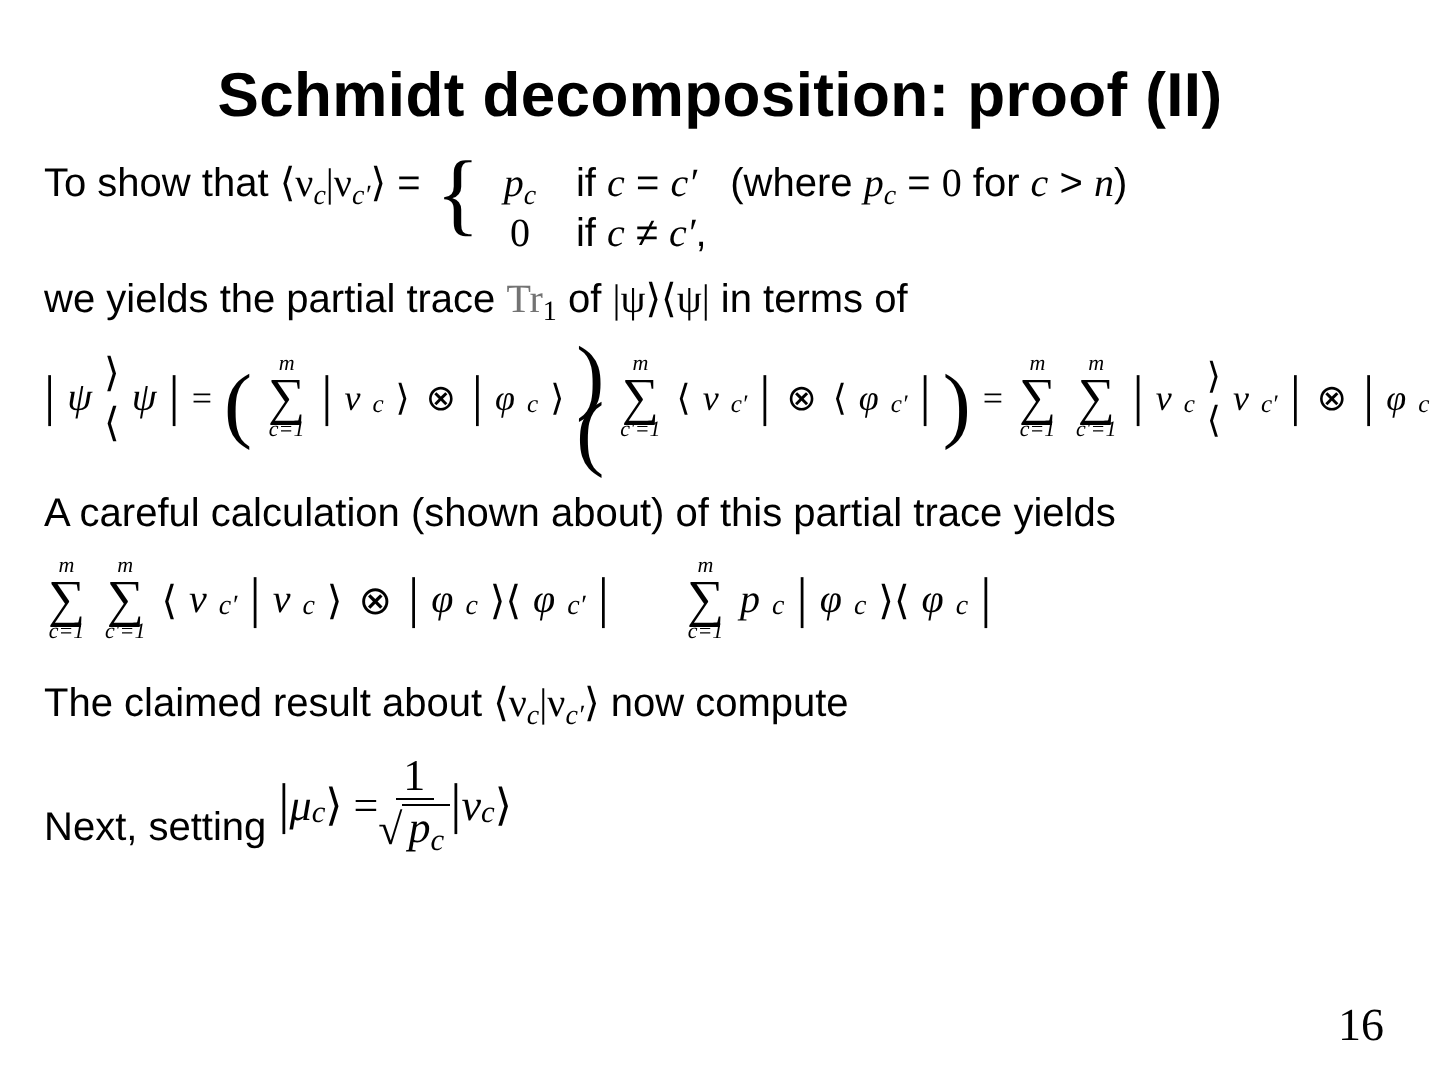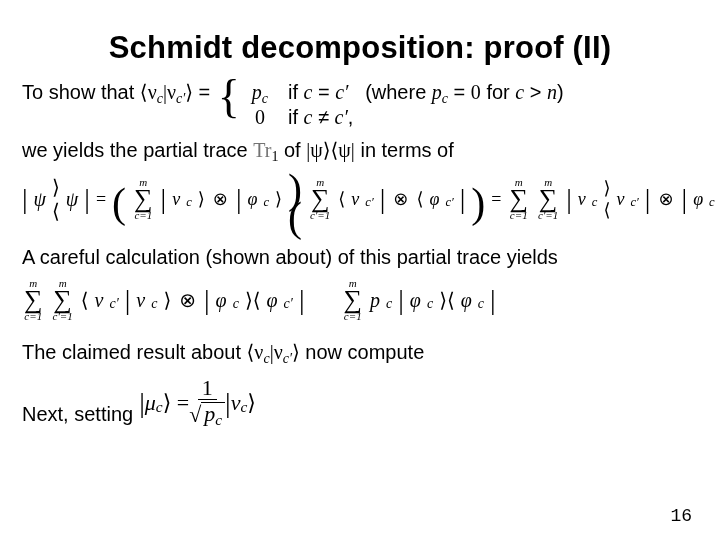--- a/index.html
+++ b/index.html
@@ -49,21 +49,21 @@
   .otimes{margin:0 2px}
   .frac{display:inline-flex;flex-direction:column;align-items:center;line-height:1;position:relative;top:-2px}
   .frac .n{border-bottom:1px solid #000;padding:0 4px}
   .frac .d{padding-top:2px}
   .sqrt{display:inline-flex;align-items:flex-start}
   .sqrt .rs{font-size:22px;line-height:1;position:relative;top:2px}
   .sqrt .rad{border-top:1px solid #000;padding:0 3px}
   .inlineeq{font-family:'Times New Roman',serif;font-size:22px;display:inline-flex;align-items:center;margin:0 6px}
   .pagen{
     position:absolute;right:28px;bottom:14px;
-    font-size:18px;font-family:Liberation Mono, monospace;
+    font-size:23px;font-family:Liberation Serif, serif;
   }
   .eq2{margin:4px 0 16px 0}
   .eq2 .eqimg{font-size:20px}
 </style>
 </head>
 <body>
 
 <div class="title">Schmidt decomposition: proof (II)</div>
 
 <div class="row toshow">

